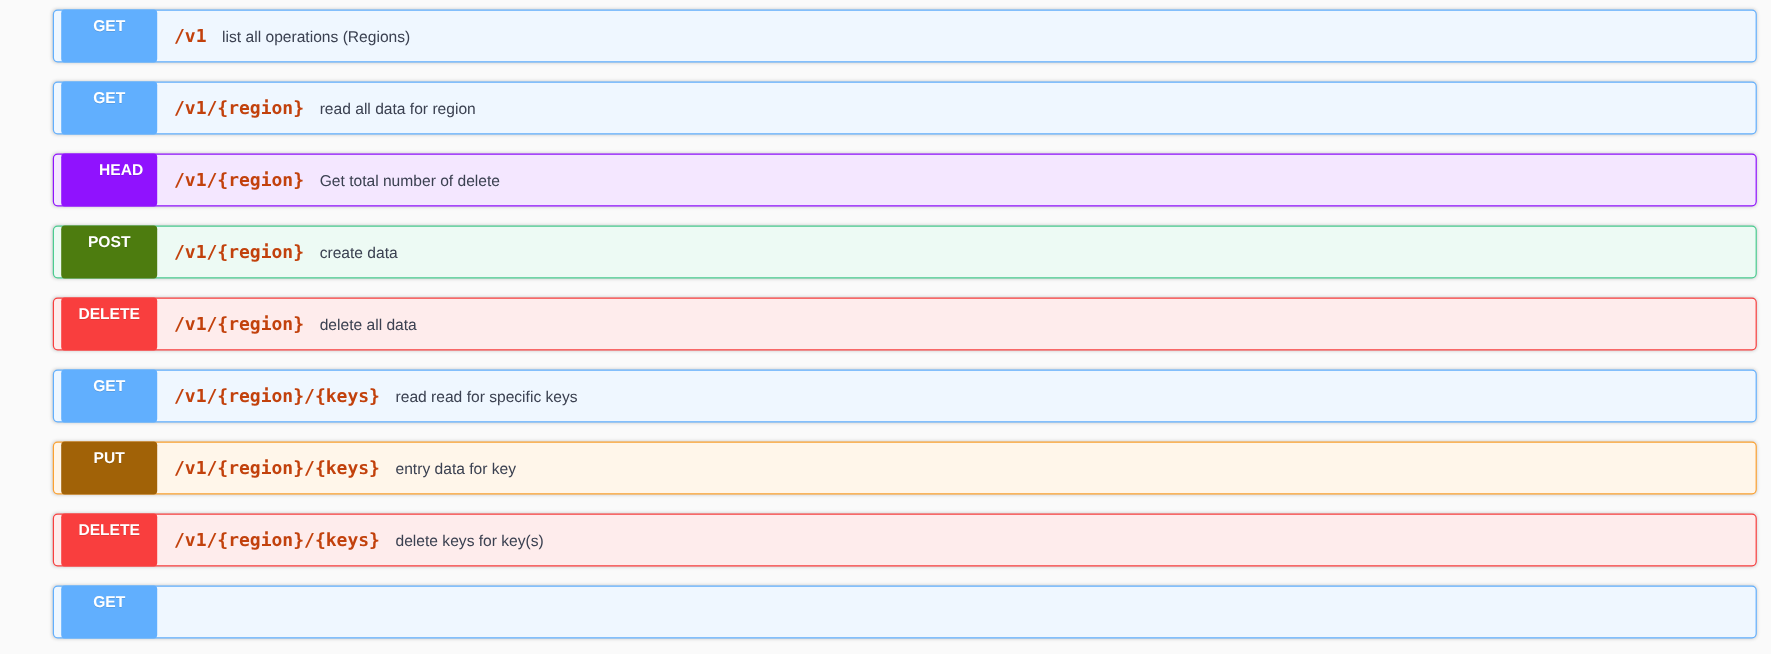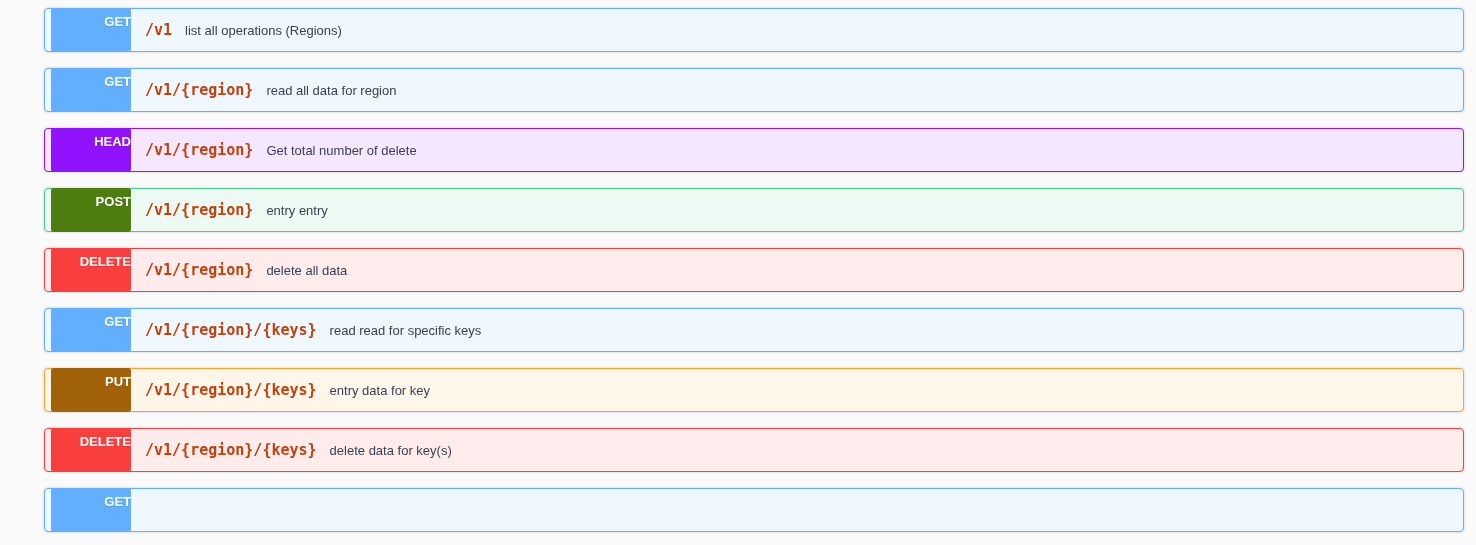--- a/index.html
+++ b/index.html
@@ -59,21 +59,21 @@
     border: 1px solid;
     border-radius: 4px;
     box-shadow: 0 0 3px rgba(0,0,0,.19);
     cursor: pointer;
   }
   .method-badge {
     min-width: 80px;
     height: 44px;
     line-height: 28px;
     box-sizing: border-box;
-    text-align: right;
+    text-align: center;
     border-radius: 3px;
     color: #fff;
     font-weight: 700;
     font-size: 13px;
     margin-left: 6px;
     flex: 0 0 auto;
     text-shadow: 0 1px 0 rgba(0,0,0,.1);
   }
   .op-path {
     margin-left: 14px;
@@ -111,21 +111,21 @@
 
   <div class="opblock" style="border-color: rgb(144, 18, 254); background: rgb(244, 231, 255);">
     <span class="method-badge" style="background: rgb(144, 18, 254); padding-left: 20px;">HEAD</span>
     <span class="op-path">/v1/{region}</span>
     <span class="op-summary">Get total number of delete</span>
   </div>
 
   <div class="opblock" style="border-color: rgb(73, 204, 144); background: rgb(237, 250, 244);">
     <span class="method-badge" style="background: #4d7c0f;">POST</span>
     <span class="op-path">/v1/{region}</span>
-    <span class="op-summary">entry entry</span>
+    <span class="op-summary">create data</span>
   </div>
 
   <div class="opblock" style="border-color: rgb(249, 62, 62); background: rgb(254, 236, 236);">
     <span class="method-badge" style="background: rgb(249, 62, 62);">DELETE</span>
     <span class="op-path">/v1/{region}</span>
     <span class="op-summary">delete all data</span>
   </div>
 
   <div class="opblock" style="border-color: rgb(97, 175, 254); background: rgb(239, 247, 255);">
     <span class="method-badge" style="background: rgb(97, 175, 254);">GET</span>
@@ -135,21 +135,21 @@
 
   <div class="opblock" style="border-color: rgb(252, 161, 48); background: rgb(255, 246, 234);">
     <span class="method-badge" style="background: #a16207;">PUT</span>
     <span class="op-path">/v1/{region}/{keys}</span>
     <span class="op-summary">entry data for key</span>
   </div>
 
   <div class="opblock" style="border-color: rgb(249, 62, 62); background: rgb(254, 236, 236);">
     <span class="method-badge" style="background: rgb(249, 62, 62);">DELETE</span>
     <span class="op-path">/v1/{region}/{keys}</span>
-    <span class="op-summary">delete data for key(s)</span>
+    <span class="op-summary">delete keys for key(s)</span>
   </div>
 
   <div class="opblock" style="border-color: rgb(97, 175, 254); background: rgb(239, 247, 255);">
     <span class="method-badge" style="background: rgb(97, 175, 254);">GET</span>
     <span class="op-path"></span>
     <span class="op-summary"></span>
   </div>
 </div>
 
 </div>

